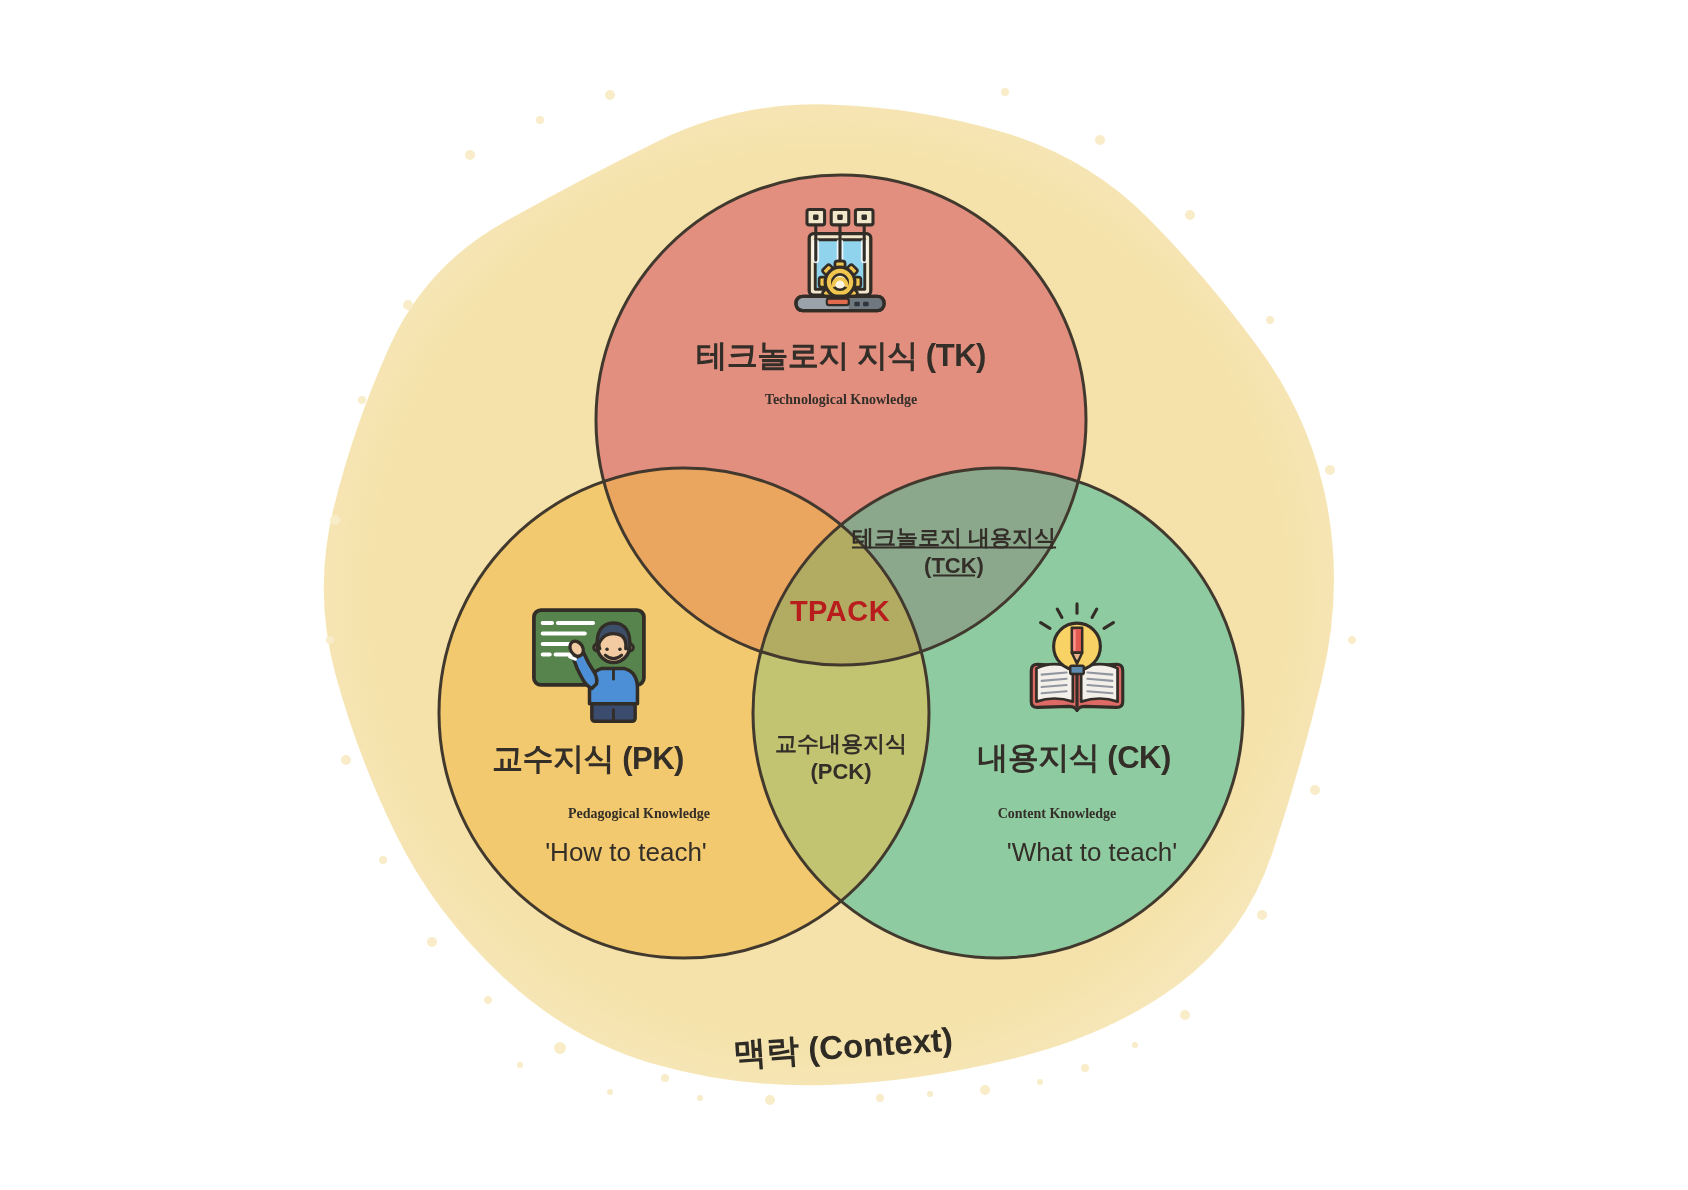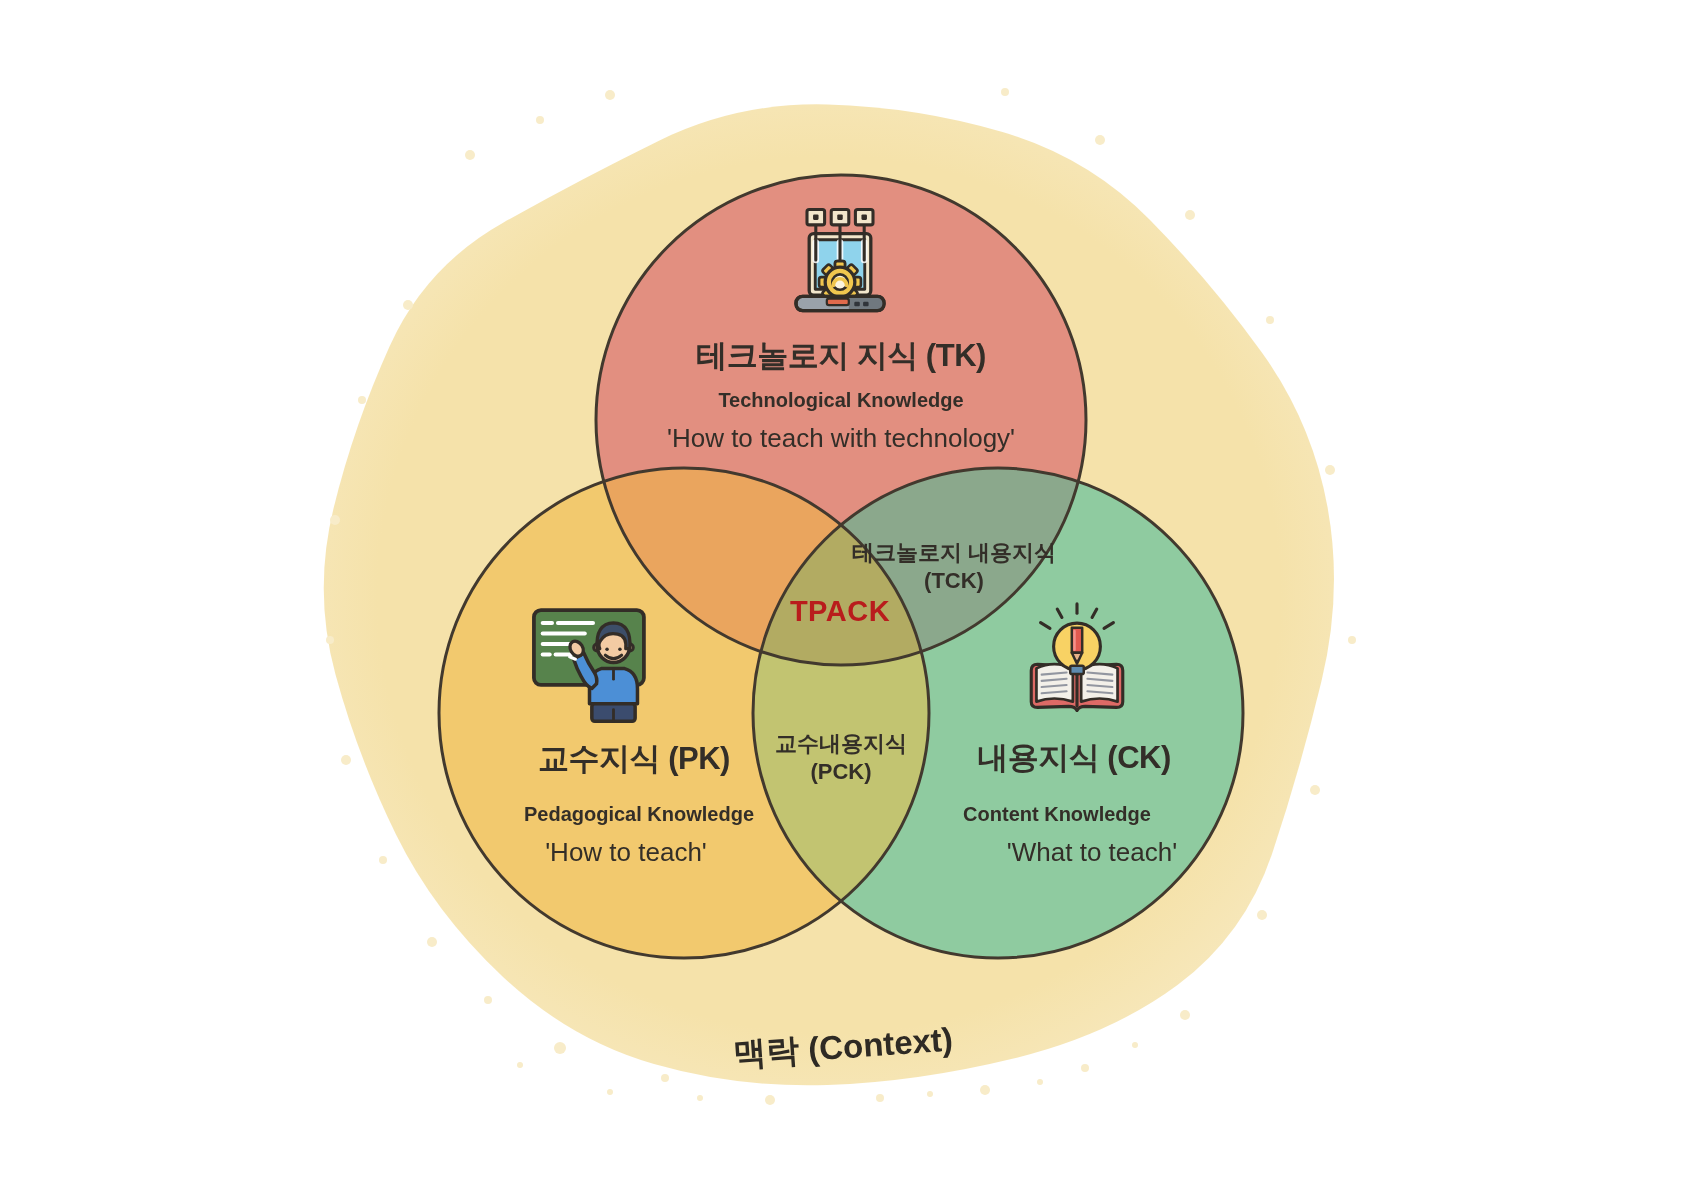--- a/index.html
+++ b/index.html
@@ -7,21 +7,21 @@
     position:relative; width:1688px; height:1190px; overflow:hidden;
     background:#ffffff;
     font-family:"Liberation Sans","DejaVu Sans",sans-serif;
   }
   .stage svg.venn { position:absolute; left:0; top:0; }
   .label {
     position:absolute; transform:translate(-50%,-50%);
     text-align:center; color:#332E28; white-space:nowrap; line-height:1.2;
   }
   .circle-title   { font-size:31px; font-weight:600; letter-spacing:-0.5px; }
-  .circle-subtitle{ font-size:20px; font-weight:600; }
+  .circle-subtitle{ font-size:14px; font-weight:600;font-family:Liberation Serif, serif; }
   .circle-quote   { font-size:26px; font-weight:500; }
   .overlap-label  { font-size:22px; font-weight:600; line-height:1.25; }
   .tpack-label    { font-size:29px; font-weight:800; letter-spacing:0.5px; color:#b91c1c; }
   .context-label  { font-size:33px; font-weight:700; transform:translate(-50%,-50%) rotate(-4deg); color:#2E2A24; }
   .icon { position:absolute; }
 </style>
 </head>
 <body>
 
 <div class="stage">
@@ -215,36 +215,35 @@
         <path d="M45,49 L50,59.5 L55,49 Z" fill="#E8B28A"></path>
         <path d="M48.2,55.7 L50,59.5 L51.8,55.7 Z" fill="#332D27" stroke="none"></path>
         <line x1="47.6" y1="28" x2="47.6" y2="46" stroke="#F4918A"></line>
         <rect x="43.5" y="61.5" width="13" height="8" rx="1.5" fill="#5E8BB0"></rect>
       </g>
     </g>
   </svg>
 
   <div class="label circle-title" style="left:841px; top:356px;">테크놀로지 지식 (TK)</div>
   <div class="label circle-subtitle" style="left:841px; top:400px;">Technological Knowledge</div>
-  <div class="label circle-quote" style="left:841px; top:439px;">'How to teach with technology'</div>
-
-
-  <div class="label overlap-label" style="left:954px; top:566px;">
+
+
+  <div class="label overlap-label" style="left:954px; top:551px;text-decoration:underline;">
     <div>테크놀로지 내용지식</div>
     <div>(TCK)</div>
   </div>
 
   <div class="label tpack-label" style="left:840px; top:611px;">TPACK</div>
 
   <div class="label overlap-label" style="left:841px; top:757px;">
     <div>교수내용지식</div>
     <div>(PCK)</div>
   </div>
 
-  <div class="label circle-title" style="left:634px; top:759px;text-align:right;">교수지식 (PK)</div>
+  <div class="label circle-title" style="left:588px; top:759px;text-align:right;">교수지식 (PK)</div>
   <div class="label circle-subtitle" style="left:627px; top:814px;margin-left:12px;">Pedagogical Knowledge</div>
   <div class="label circle-quote" style="left:626px; top:853px;text-align:center;">'How to teach'</div>
 
   <div class="label circle-title" style="left:1074px; top:758px;">내용지식 (CK)</div>
   <div class="label circle-subtitle" style="left:1057px; top:814px;">Content Knowledge</div>
   <div class="label circle-quote" style="left:1056px; top:853px;margin-left:36px;">'What to teach'</div>
 
   <div class="label context-label" style="left:843px; top:1047px;">맥락 (Context)</div>
 
 </div>

